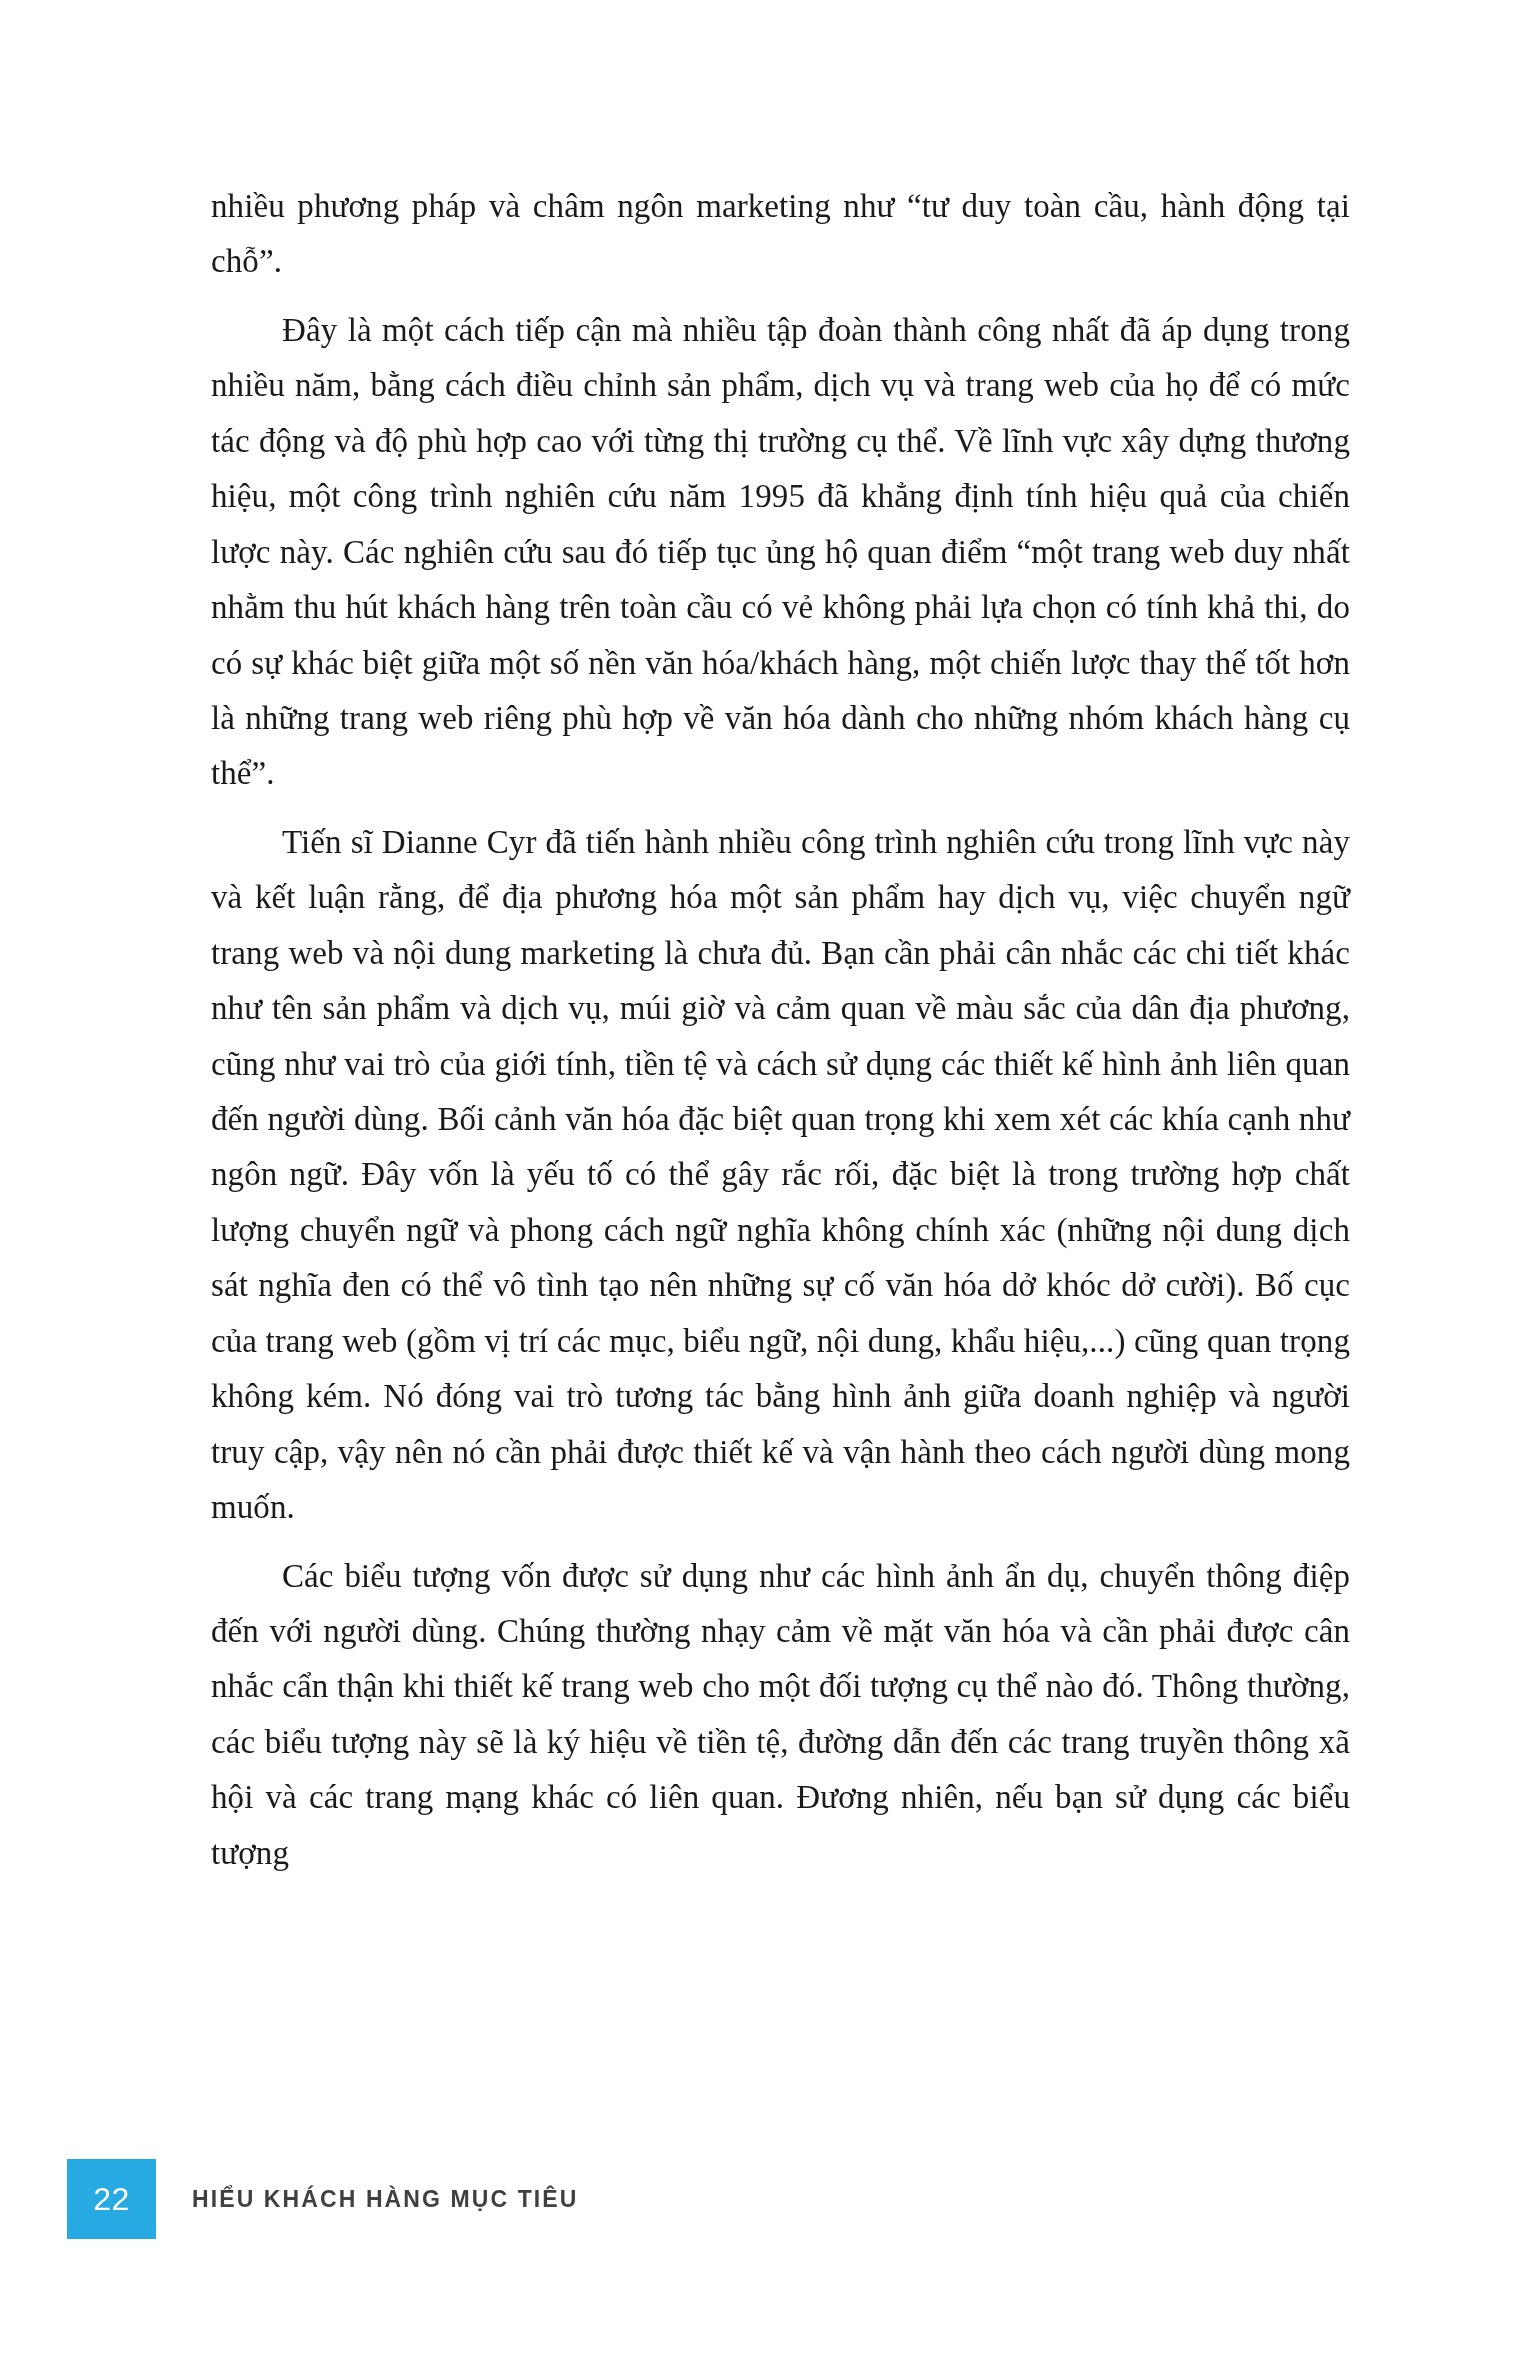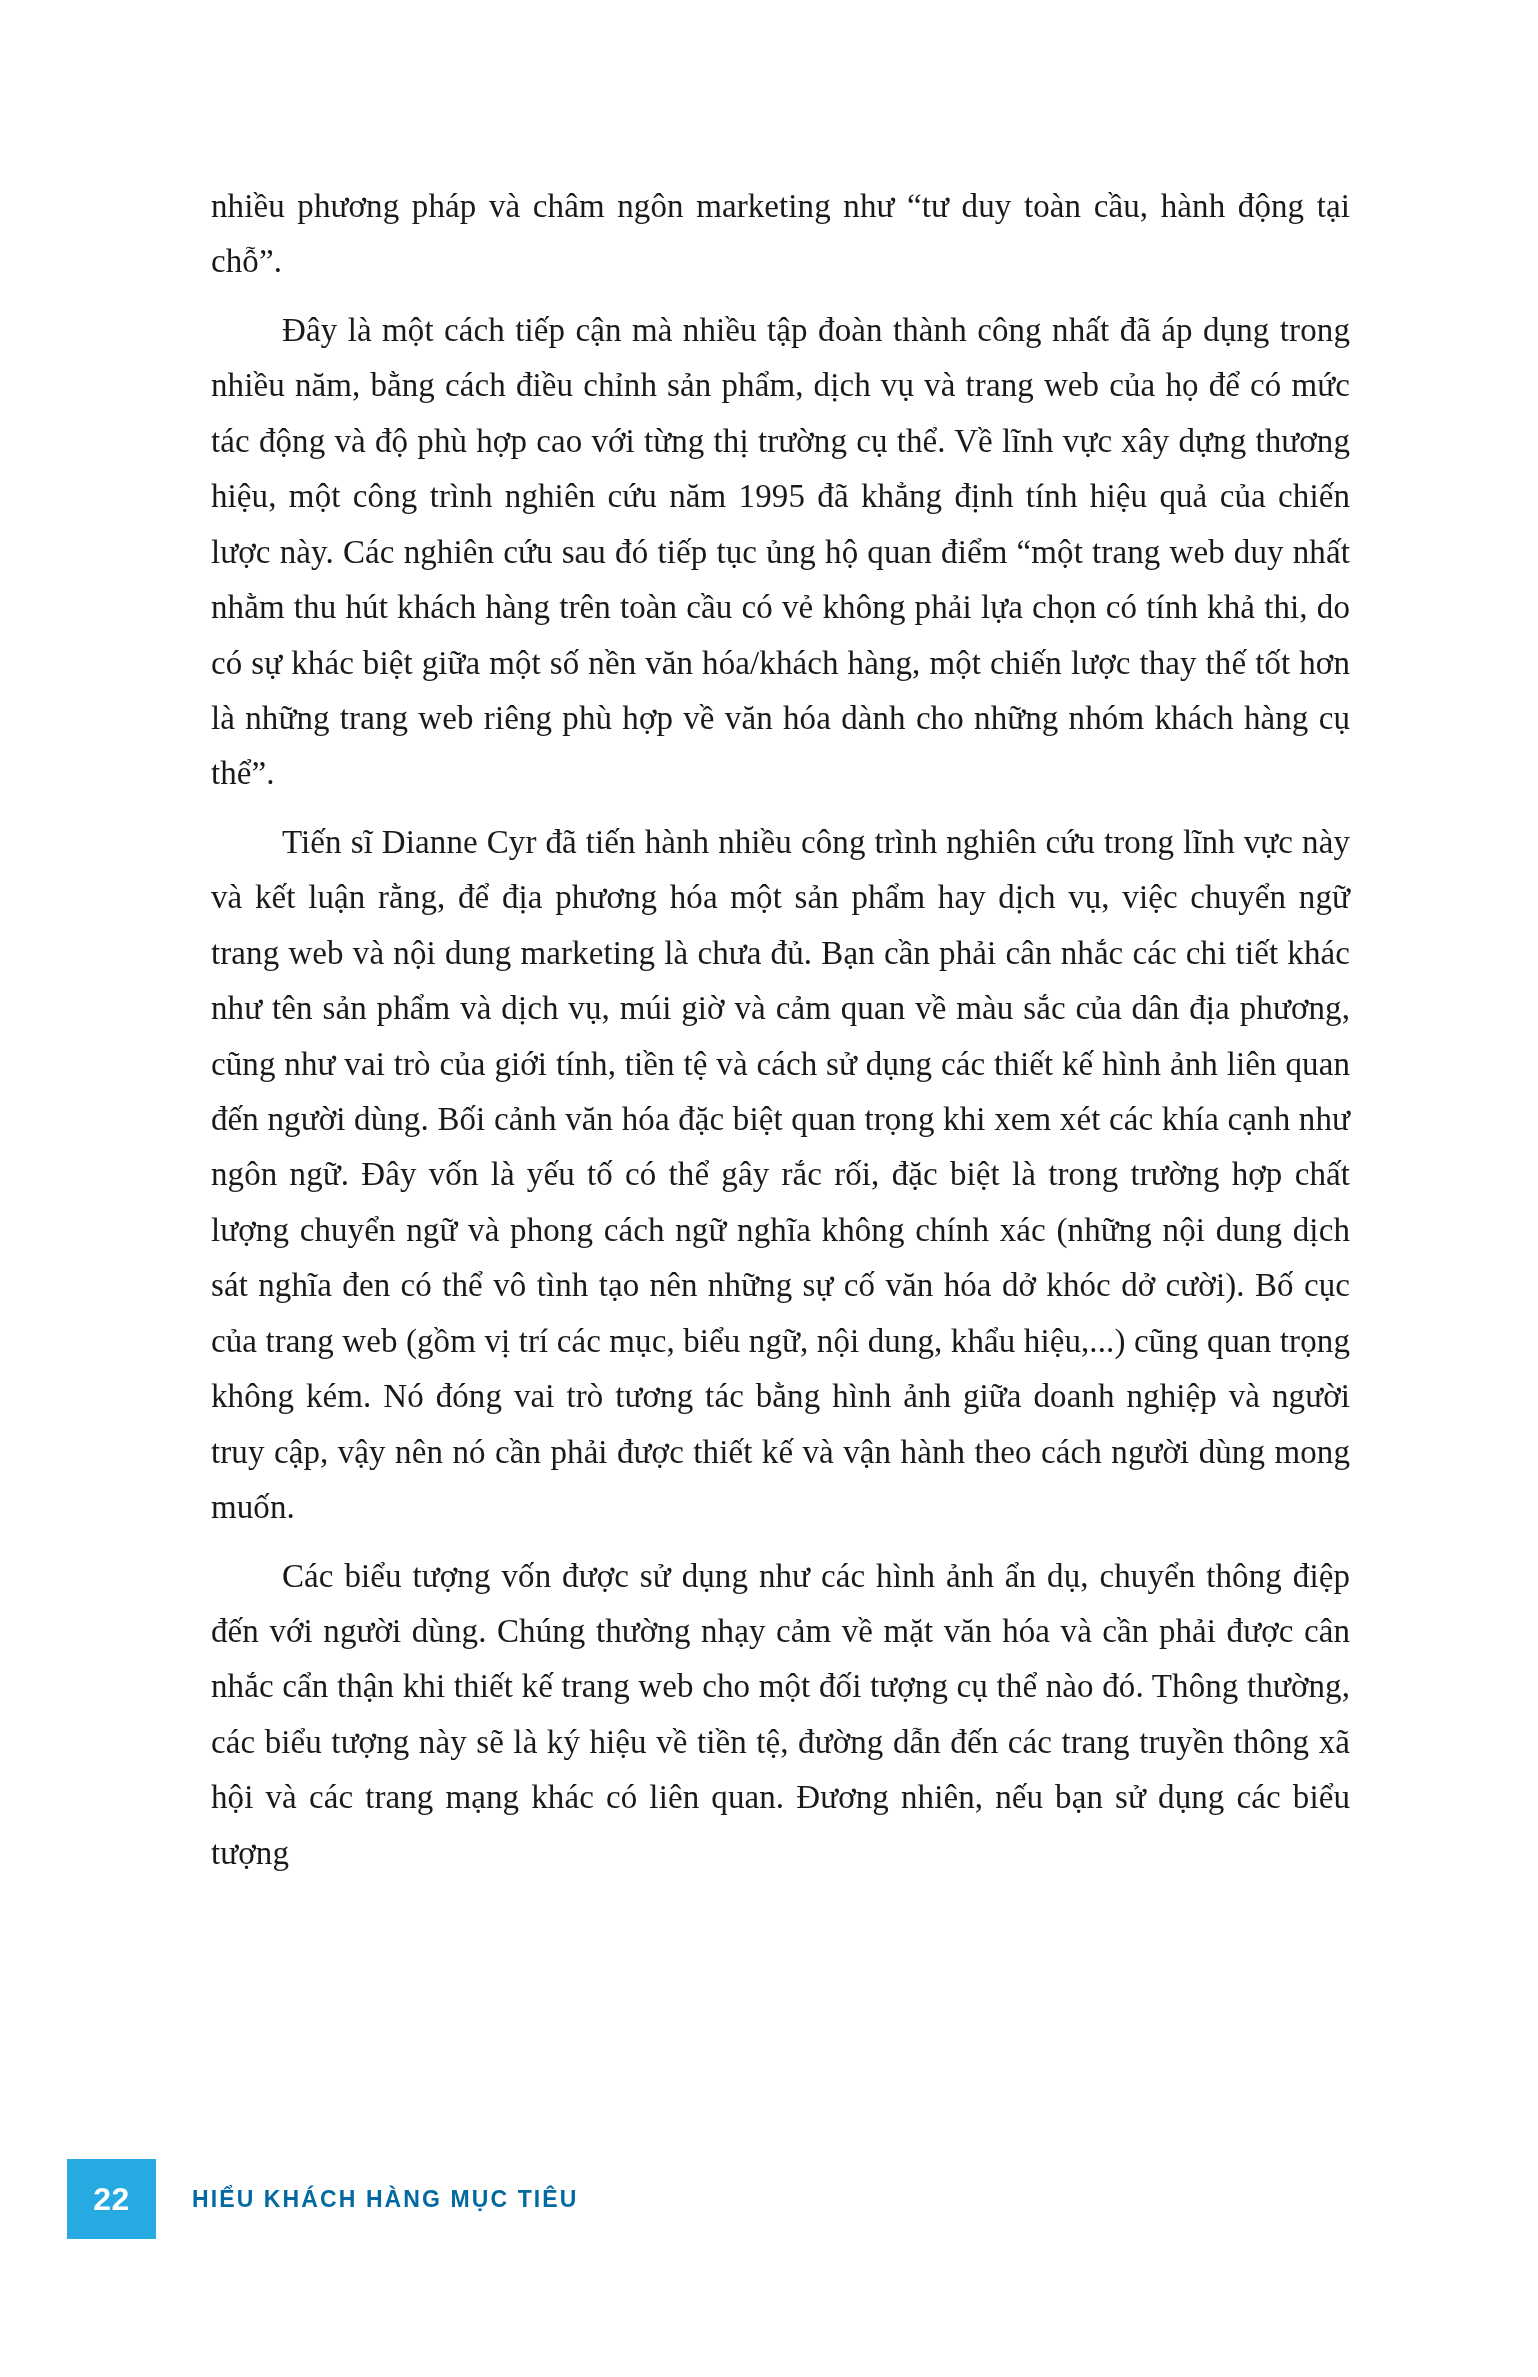--- a/index.html
+++ b/index.html
@@ -51,31 +51,31 @@
     height: 80px;
     background: #27a9e1;
     display: flex;
     align-items: center;
     justify-content: center;
   }
   .footer-page-number {
     color: #ffffff;
     font-family: "Liberation Sans", sans-serif;
     font-size: 32px;
-    font-weight: 700;
+    font-weight: 400;
     letter-spacing: 0.5px;
   }
   .footer-title {
     position: absolute;
     left: 192px;
     top: 0;
     height: 80px;
     display: flex;
     align-items: center;
-    color: #0369a1;
+    color: #404040;
     font-family: "Liberation Sans", sans-serif;
     font-size: 23px;
     font-weight: 700;
     letter-spacing: 2.1px;
   }
 </style>
 </head>
 <body>
 
 <div class="page">

